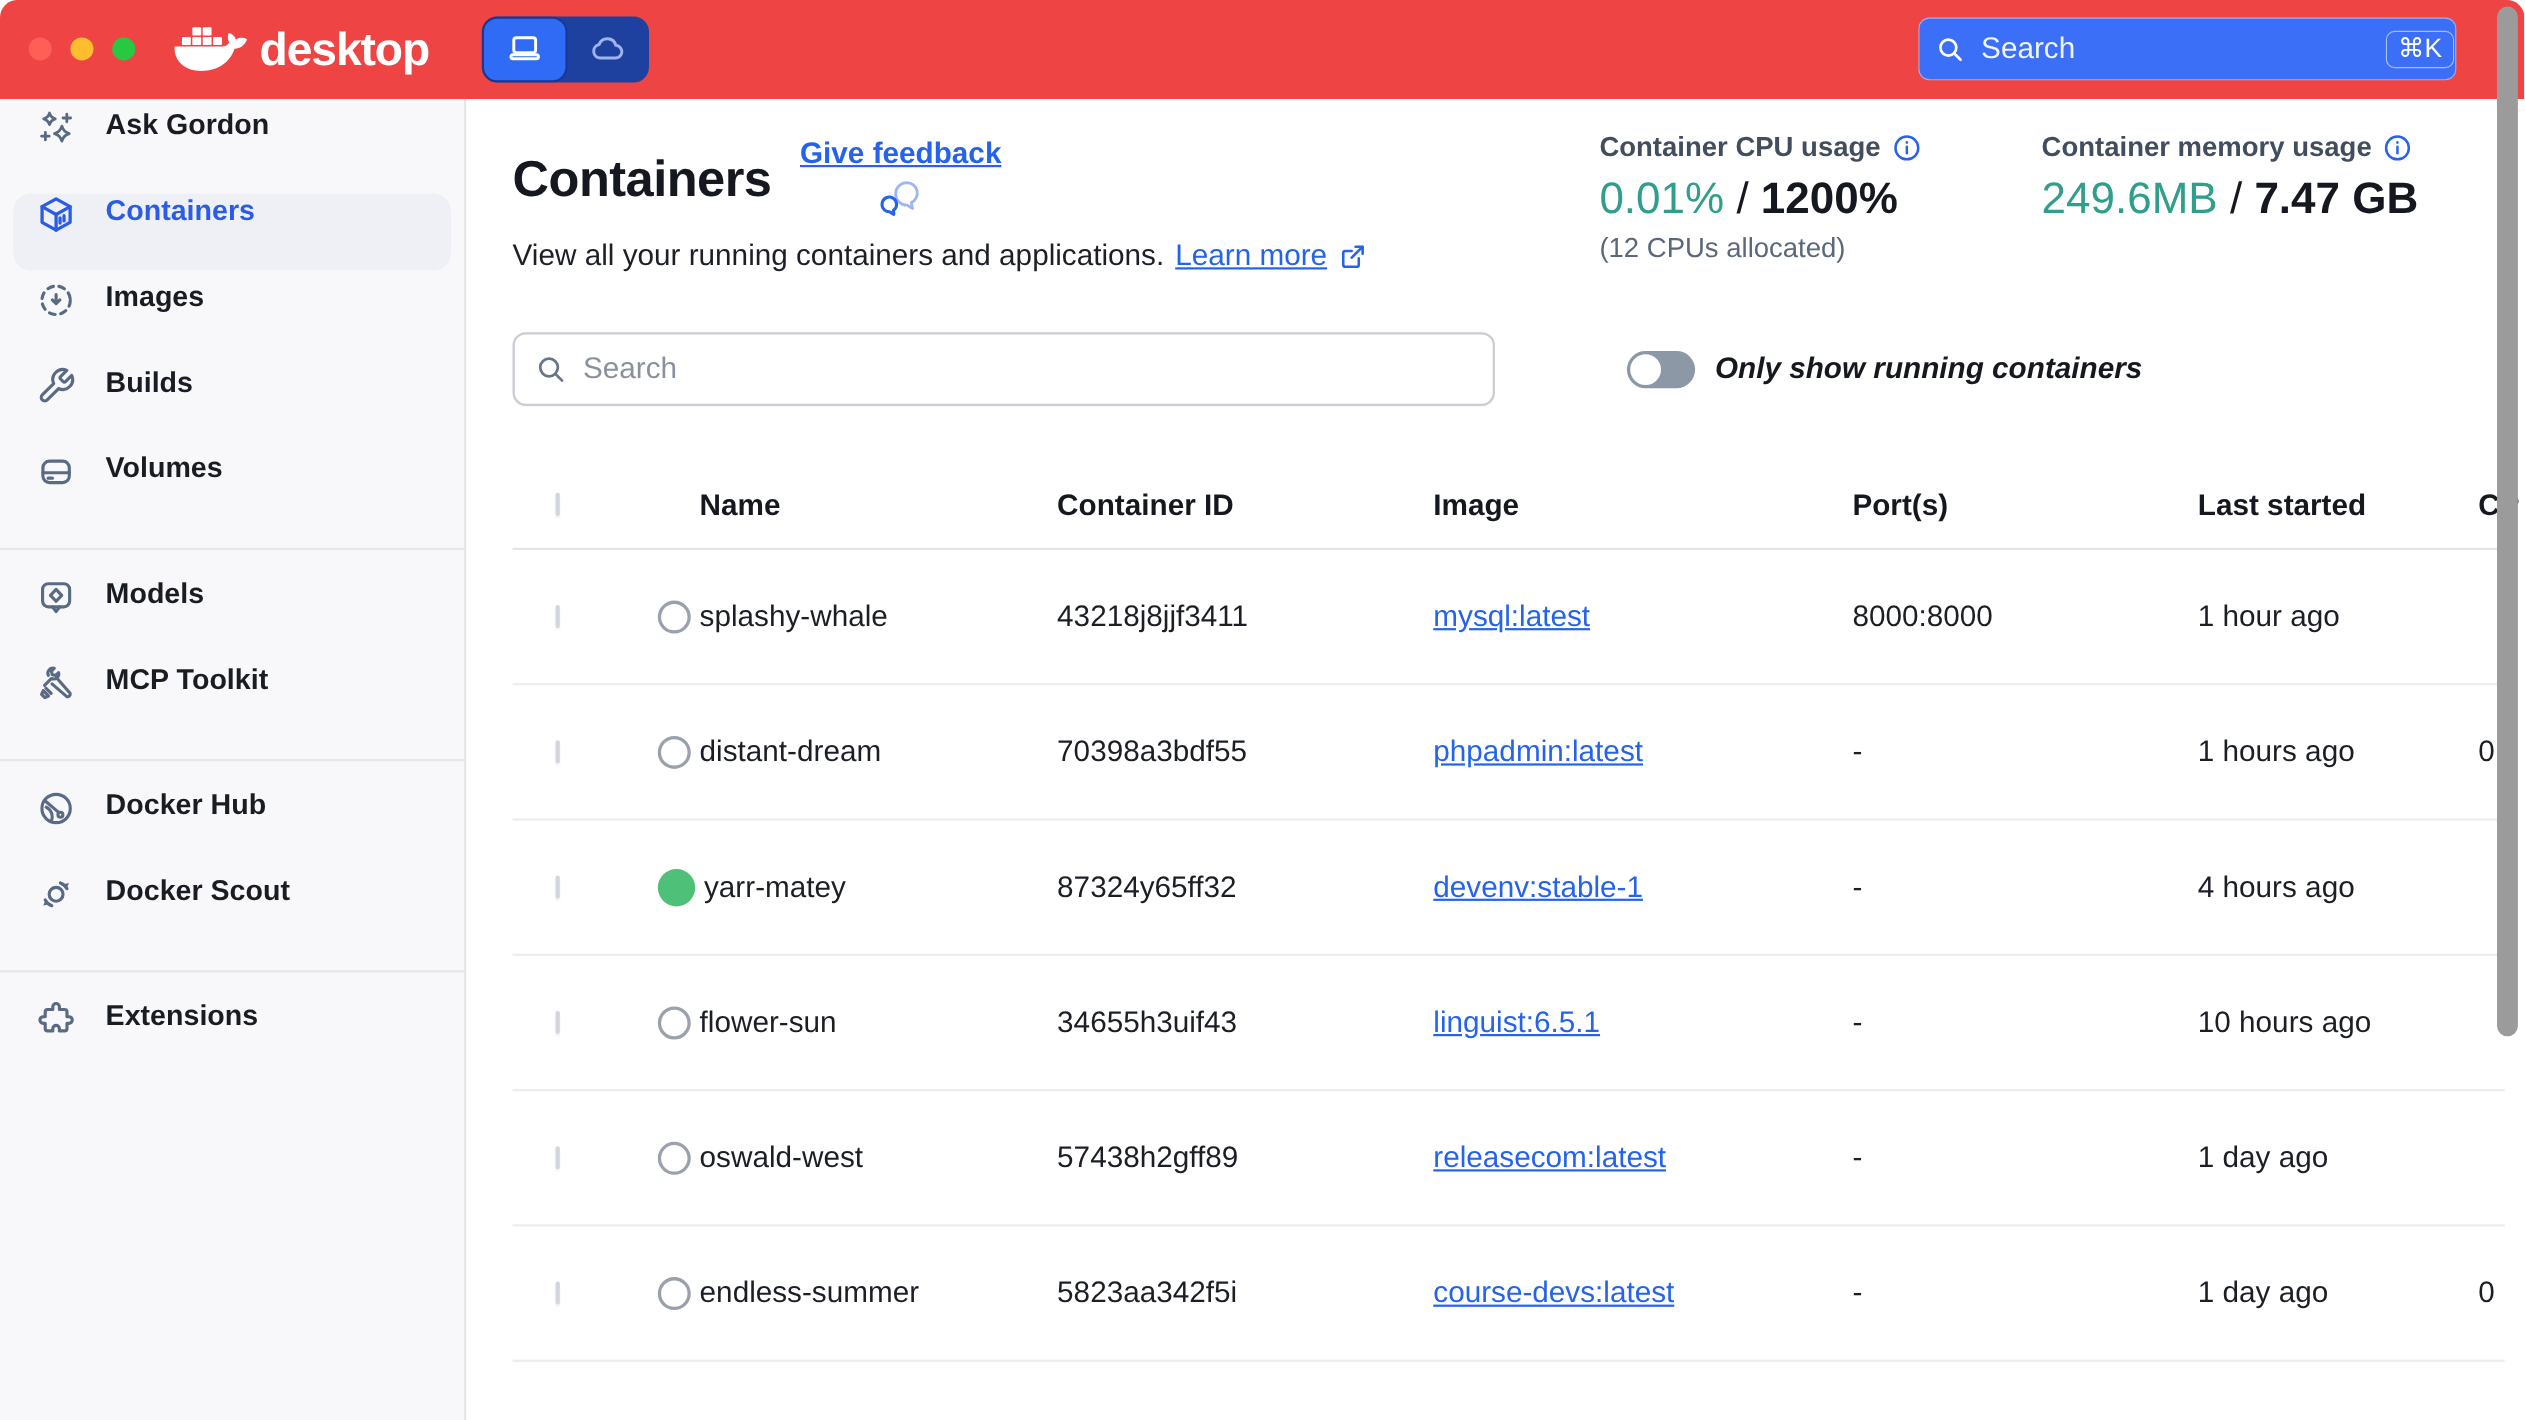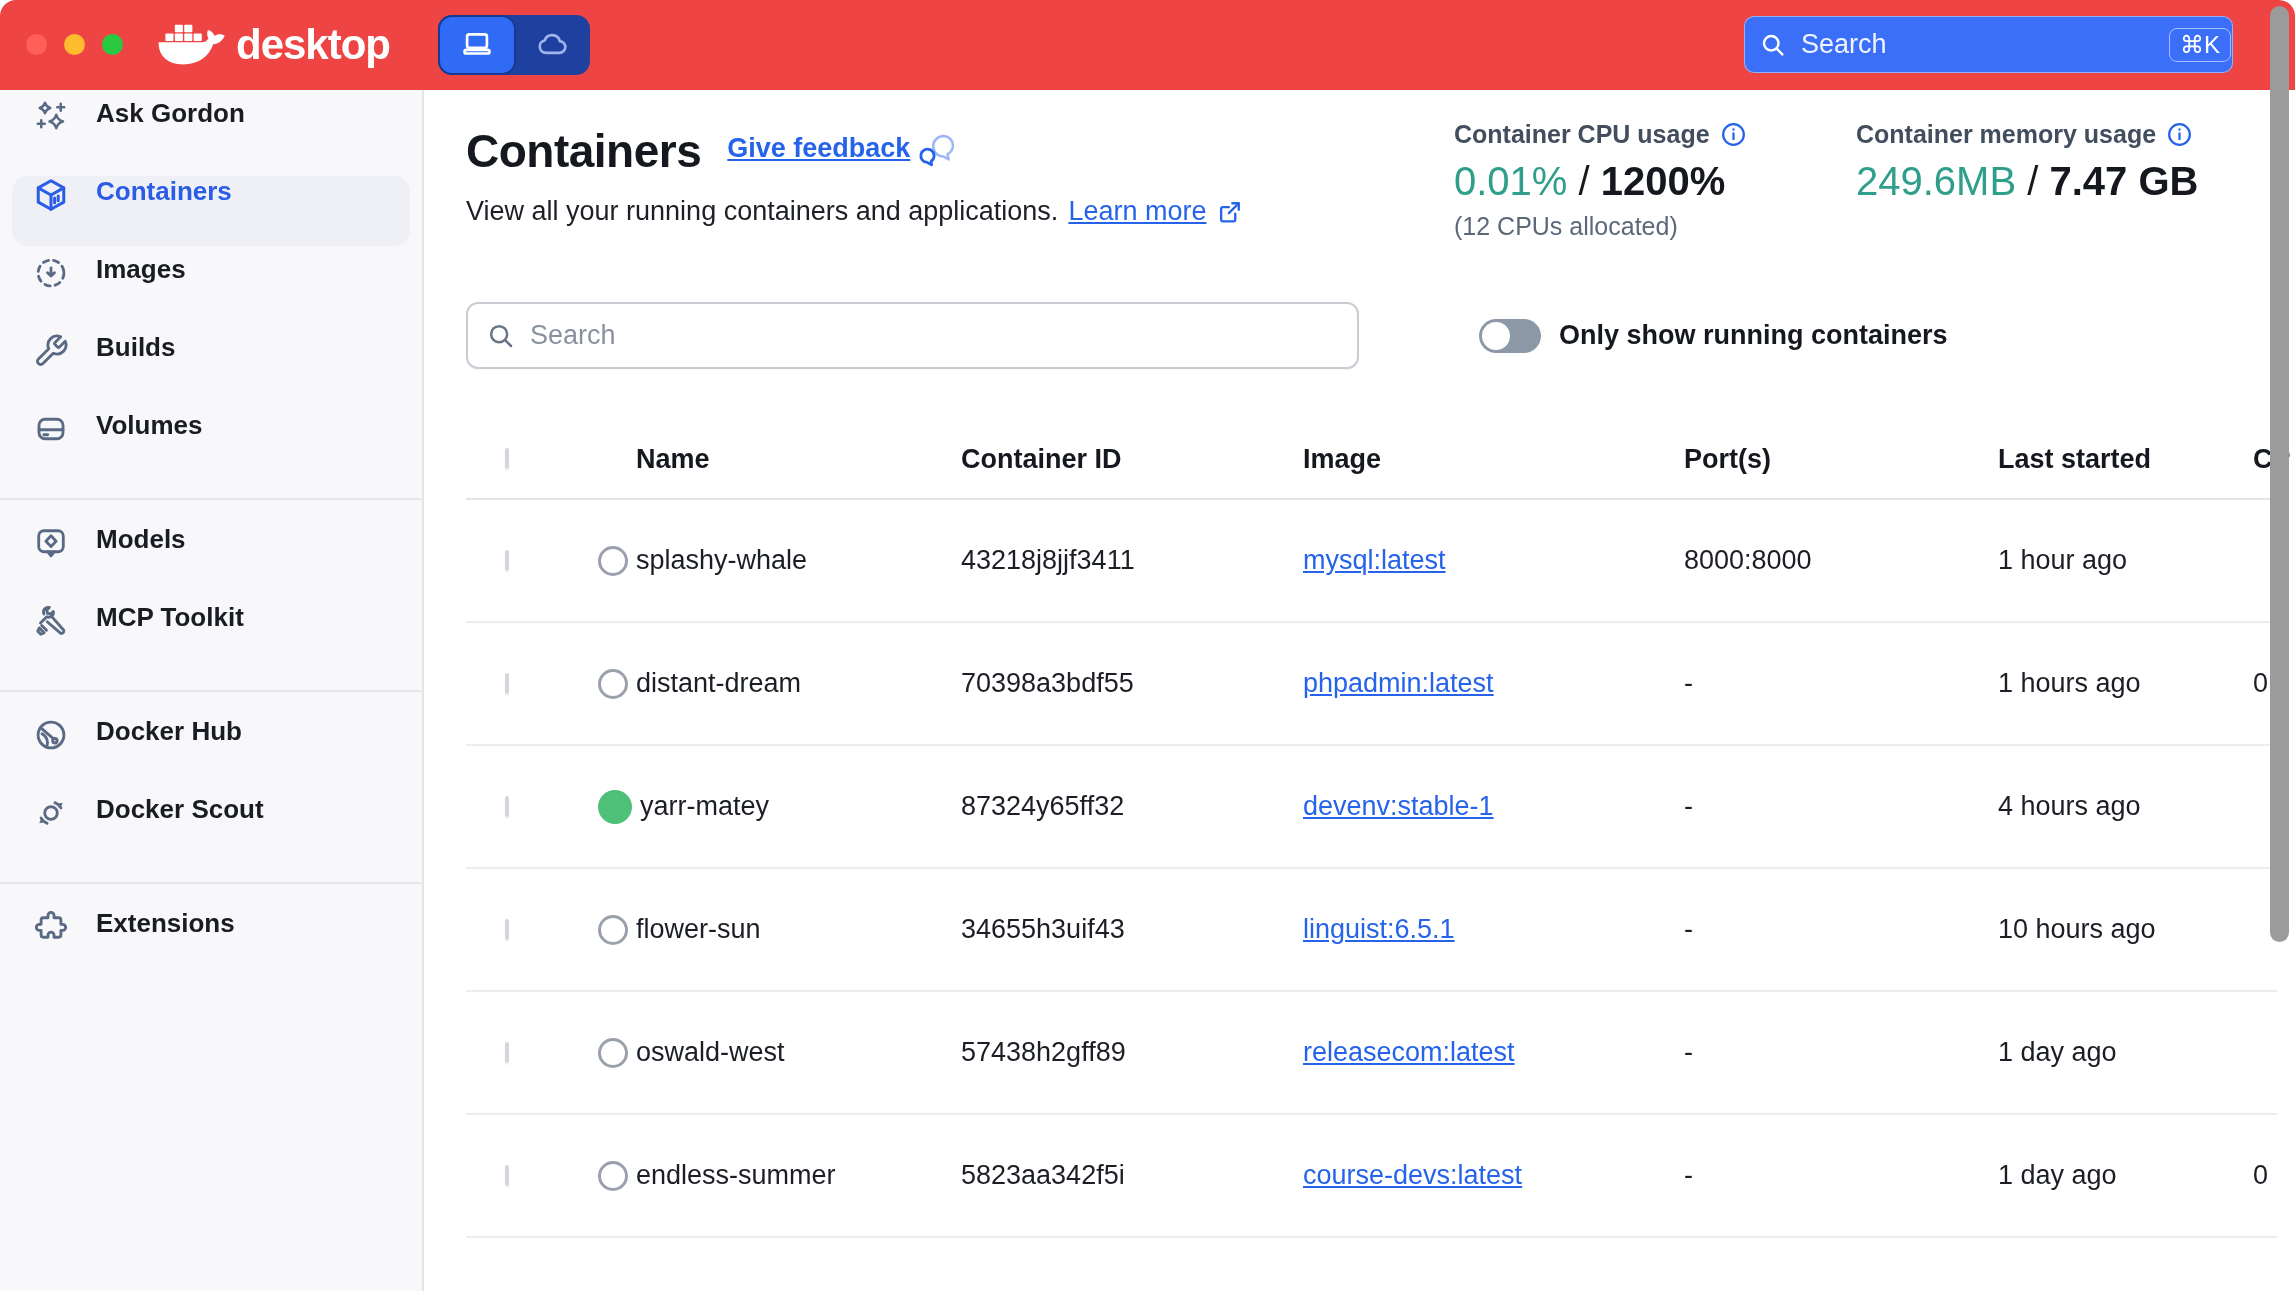--- a/index.html
+++ b/index.html
@@ -50,21 +50,21 @@
   .side-item.active .sicon { color:#2b5ce6; }
   .side-item.active .slabel { color:#2b5ce6; }
   .side-divider { height:0; border-top:2px solid #e6e7ea; margin:18px 0 24px 0; }
 
   
   .main { position:absolute; left:424px; top:90px; width:1871px; height:1201px; background:#ffffff; }
 
   .page-head { position:absolute; left:42px; top:34px; }
   .title-row { display:flex; align-items:center; gap:26px; }
   h1.page-title { font-size:46px; font-weight:700; color:#15181e; letter-spacing:-.5px; }
-  .feedback { display:flex; align-items:flex-start; gap:8px; }
+  .feedback { display:flex; align-items:center; gap:8px;flex-direction:column; }
   .feedback a { color:#2563eb; font-size:27px; font-weight:600; text-decoration:underline; }
   .feedback svg { width:40px; height:36px; }
   .desc-row { margin-top:18px; display:flex; align-items:center; gap:10px; font-size:27px; color:#1c1f26; }
   .desc-row a { color:#2563eb; text-decoration:underline; font-weight:500; }
   .desc-row svg { width:28px; height:28px; color:#2563eb; }
 
   .stat { position:absolute; top:30px; }
   .stat-cpu { left:1030px; } .stat-mem { left:1432px; }
   .stat-label { display:flex; align-items:center; gap:10px; font-size:25px; font-weight:700; color:#424d5e; }
   .stat-label svg { width:27px; height:27px; color:#2563eb; }
@@ -78,21 +78,21 @@
                    border:2px solid #c9ccd3; border-radius:12px; background:#fff;
                    display:flex; align-items:center; padding:0 18px; gap:14px;
                    box-shadow:0 1px 2px rgba(16,24,40,.04); }
   .filter-search svg { width:30px; height:30px; color:#697586; flex:none; }
   .filter-search input { flex:1; border:none; outline:none; font-size:27px; color:#1a1d23; font-family:inherit; background:transparent; }
   .filter-search input::placeholder { color:#8a919e; }
 
   .toggle-row { position:absolute; left:1055px; top:212px; height:67px; display:flex; align-items:center; gap:18px; }
   .switch { width:62px; height:34px; border-radius:17px; background:#8d98a6; position:relative; cursor:pointer; flex:none; }
   .switch .knob { position:absolute; left:3px; top:3px; width:28px; height:28px; border-radius:50%; background:#ffffff; }
-  .toggle-label { font-size:27px; font-weight:700; color:#15181e; }
+  .toggle-label { font-size:27px; font-weight:700; color:#15181e;font-style:italic; }
 
   
   .table { position:absolute; left:42px; top:330px; width:1811px; }
   .tr { display:grid; grid-template-columns:132px 363px 342px 381px 314px 255px 120px; align-items:center; }
   .thead { height:80px; border-bottom:2px solid #e3e4e8; }
   .thead .th { font-size:27px; font-weight:600; color:#15181e; }
   .row { height:123px; border-bottom:2px solid #ededf0; }
   .cell { font-size:27px; color:#1b1e24; }
   .col-check { padding-left:39px; }
   .checkbox { width:38px; height:45px; border:2px solid #d3d6dd; border-radius:10px; background:#fff;

